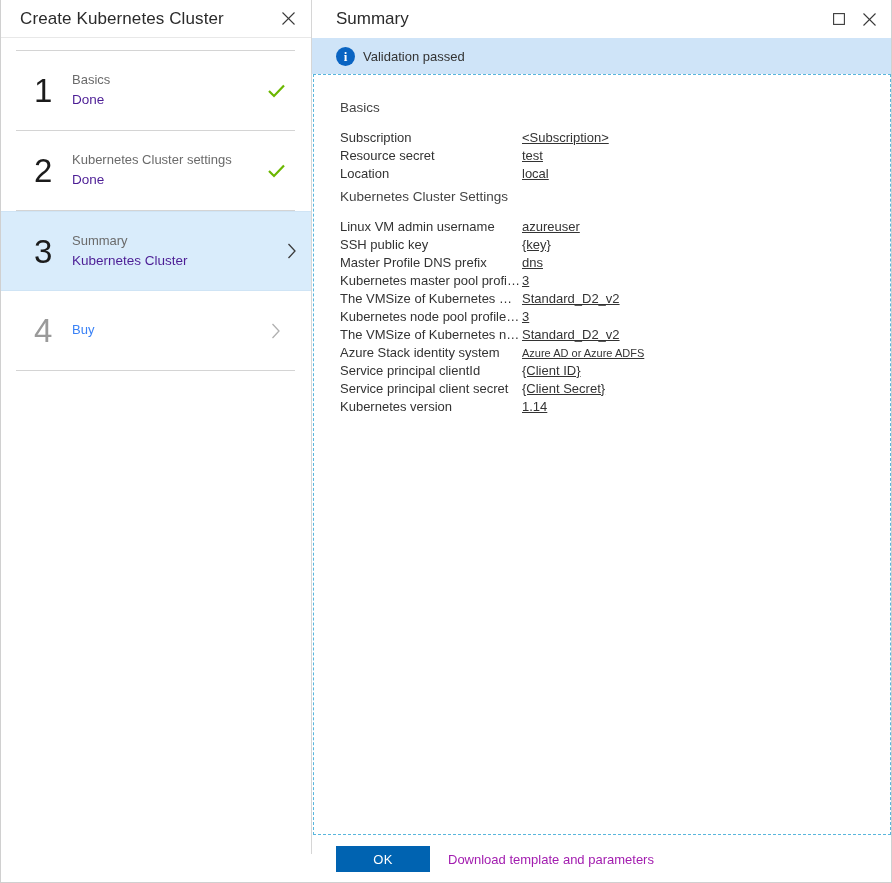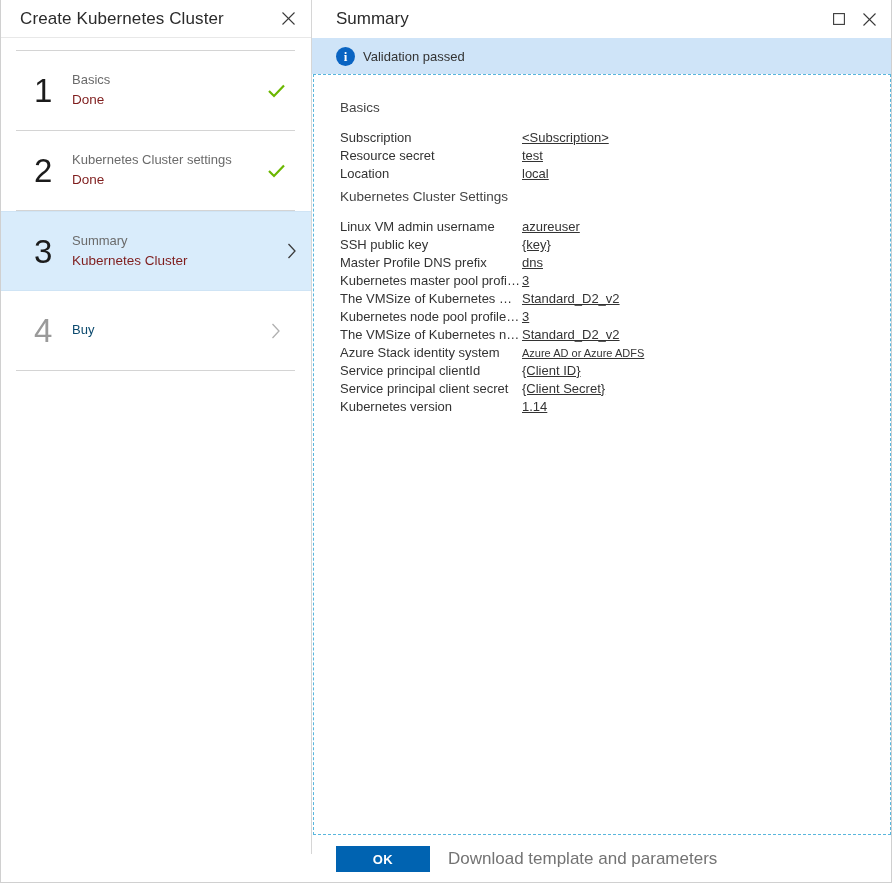--- a/index.html
+++ b/index.html
@@ -99,24 +99,24 @@
   .step-text {
     flex: 1;
     padding-left: 4px;
     line-height: 1.45;
   }
   .step-label {
     font-size: 13px;
     color: #6b6b6b;
     display: block;
   }
-  .step.disabled .step-label { color: #0c4a6e; }
+  .step.disabled .step-label { color: #3b82f6; }
   .step-sub {
     font-size: 13.5px;
-    color: #7f1d1d;
+    color: #4c1d95;
     display: block;
   }
   .step-status {
     width: 38px;
     flex: none;
     display: flex;
     align-items: center;
     justify-content: center;
   }
   .check svg { display: block; }
@@ -243,32 +243,32 @@
     padding-left: 24px;
     box-sizing: border-box;
     background: #ffffff;
   }
   .ok-button {
     width: 94px;
     height: 26px;
     background: #0063b1;
     color: #ffffff;
     font-size: 13px;
-    font-weight: bold;
+    font-weight: normal;
     letter-spacing: 0.4px;
     border: none;
     cursor: pointer;
     display: flex;
     align-items: center;
     justify-content: center;
     font-family: "Liberation Sans", sans-serif;
   }
   .download-link {
-    font-size: 17px;
-    color: #737373;
+    font-size: 13px;
+    color: #a21caf;
     padding-left: 18px;
     cursor: pointer;
     white-space: nowrap;
   }
 
   .outer-frame {
     position: absolute;
     inset: 0;
     border-left: 1px solid #d0d0d0;
     border-right: 1px solid #d0d0d0;

